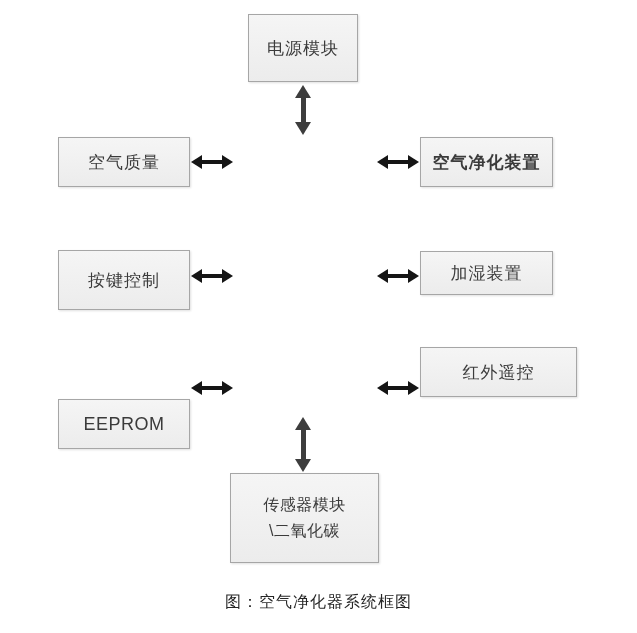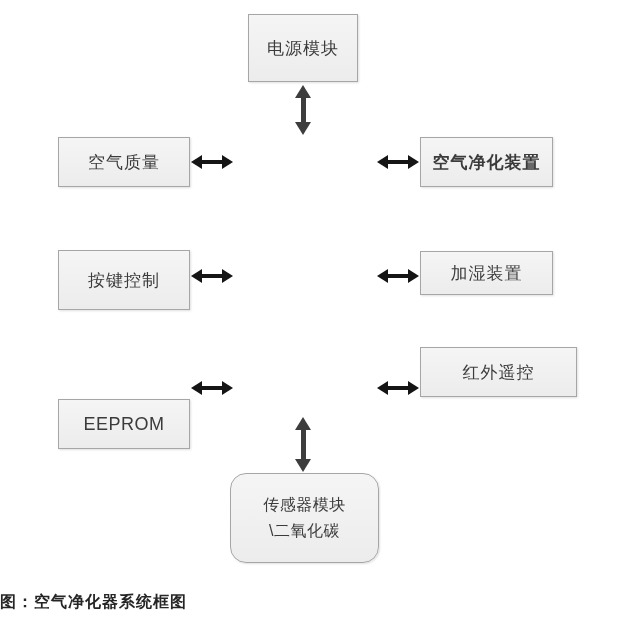--- a/index.html
+++ b/index.html
@@ -31,21 +31,21 @@
     letter-spacing: 1px;
   }
   .box-power     { left: 248px; top: 14px;  width: 110px; height: 68px; }
   .box-mcu       { left: 234px; top: 136px; width: 142px; height: 279px; font-size: 20px; }
   .box-display   { left: 58px;  top: 137px; width: 132px; height: 50px; }
   .box-keys      { left: 58px;  top: 250px; width: 132px; height: 60px; }
   .box-eeprom    { left: 58px;  top: 363px; width: 132px; height: 50px; font-size: 18px; letter-spacing: 0.5px; margin-top: 36px; }
   .box-purifier  { left: 420px; top: 137px; width: 133px; height: 50px; font-weight: bold; }
   .box-humidifier{ left: 420px; top: 251px; width: 133px; height: 44px; }
   .box-ir        { left: 420px; top: 347px; width: 157px; height: 50px; }
-  .box-sensor    { left: 230px; top: 473px; width: 149px; height: 90px; flex-direction: column; font-size: 16px; line-height: 26px; letter-spacing: 0.5px; border-radius: 16px; }
+  .box-sensor    { left: 230px; top: 473px; width: 149px; height: 90px; flex-direction: column; font-size: 16px; line-height: 26px; letter-spacing: 0.5px; }
   .box-sensor .line { display: block; }
 
   
   .arrow-h {
     position: absolute;
     width: 42px;
     height: 14px;
     background: linear-gradient(var(--arrow-h, #151515), var(--arrow-h, #151515)) center / calc(100% - 18px) 4px no-repeat;
   }
   .arrow-h::before, .arrow-h::after {
@@ -83,23 +83,23 @@
   .arrow-mcu-purifier   { left: 377px; top: 155px; }
   .arrow-mcu-humidifier { left: 377px; top: 269px; }
   .arrow-mcu-ir         { left: 377px; top: 381px; }
 
   
   .caption {
     position: absolute;
     left: 0;
     top: 592px;
     width: 100%;
-    text-align: left;
+    text-align: center;
     font-size: 16px;
-    font-weight: bold;
+    font-weight: normal;
     color: var(--caption-text, #262626);
     letter-spacing: 1px;
   }
 </style>
 </head>
 <body>
 
 <div class="canvas">
 
   <div class="box box-power">

